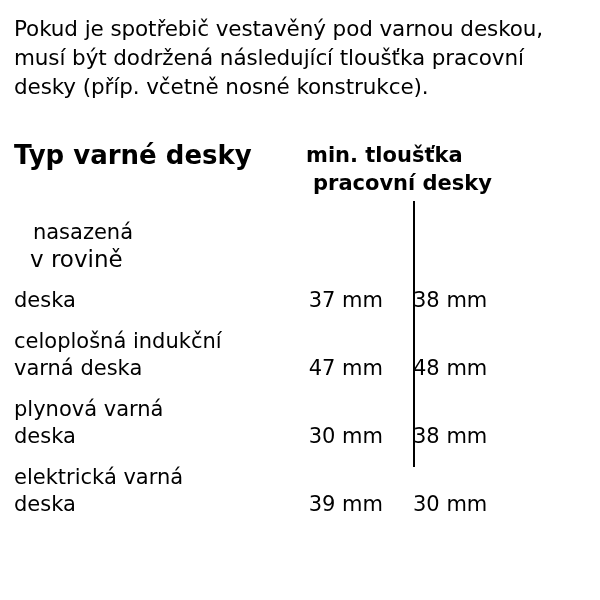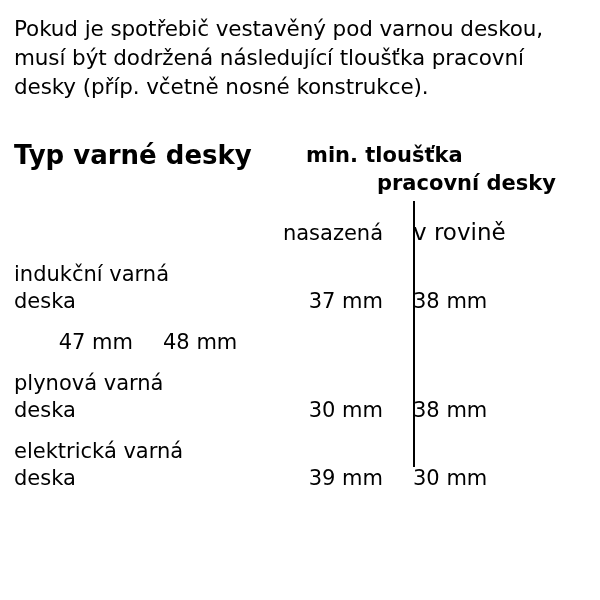--- a/index.html
+++ b/index.html
@@ -50,27 +50,27 @@
   }
   .head-min {
     font-size: 21px;
     font-weight: bold;
     line-height: 28px;
     width: 250px;
   }
   .head-min .l2 {
     display: block;
     padding-left: 7px;
-    text-align: right;
   }
 
   .subhead-row {
     display: flex;
     margin-top: 22px;
     align-items: baseline;
+    flex-direction: column;
   }
   .subhead-spacer {
     width: 250px;
   }
   .subhead-a {
     width: 133px;
     text-align: right;
     font-size: 21px;
     line-height: 27px;
     padding-right: 14px;
@@ -140,28 +140,31 @@
     </div>
 
     <div class="subhead-row">
       <div class="subhead-spacer"></div>
       <div class="subhead-a">nasazená</div>
       <div class="subhead-b">v rovině</div>
     </div>
 
     <div class="row tall">
       <div class="cell-label">
-        <div>indukční varná</div>
         <div>deska</div>
       </div>
       <div class="cell-a">37 mm</div>
       <div class="cell-b">38 mm</div>
     </div>
 
     <div class="row tall">
+      <div class="cell-label">
+        <div>celoplošná indukční</div>
+        <div>varná deska</div>
+      </div>
       <div class="cell-a">47 mm</div>
       <div class="cell-b">48 mm</div>
     </div>
 
     <div class="row tall">
       <div class="cell-label">
         <div>plynová varná</div>
         <div>deska</div>
       </div>
       <div class="cell-a">30 mm</div>

